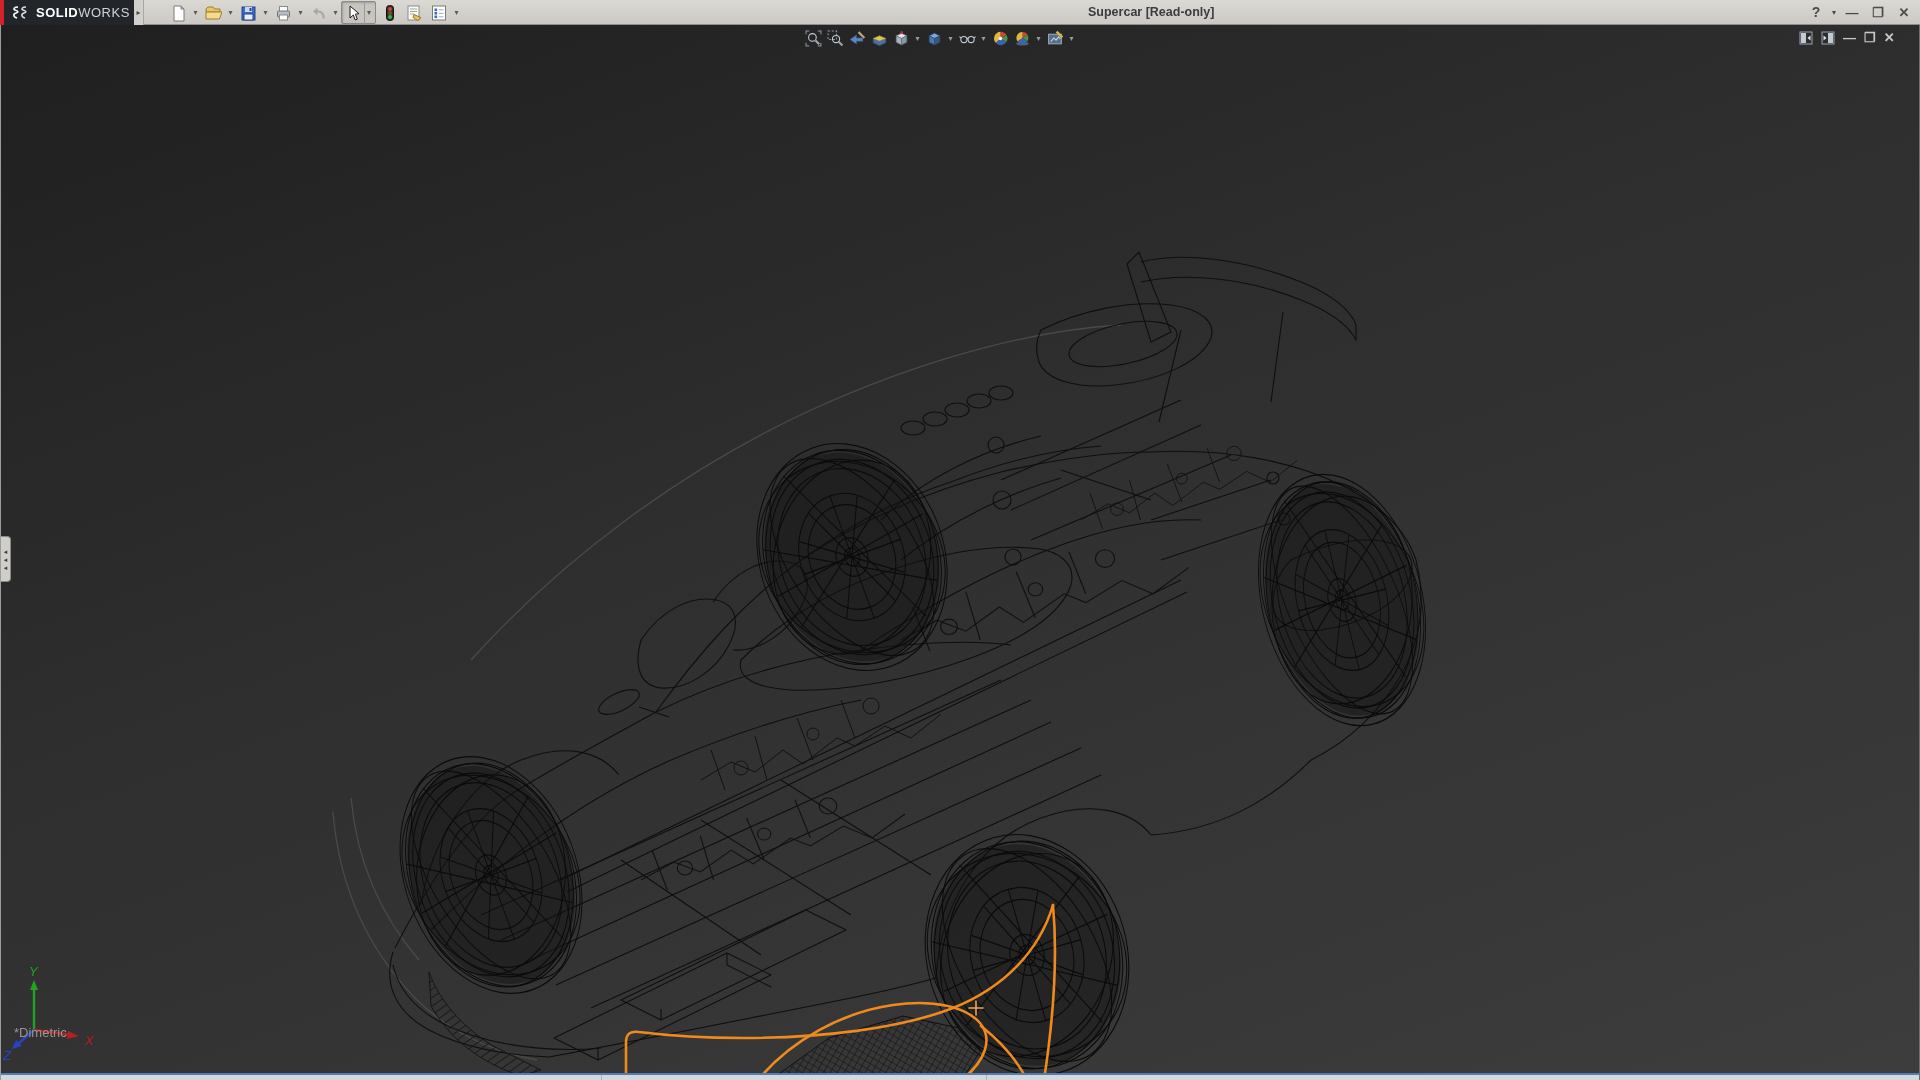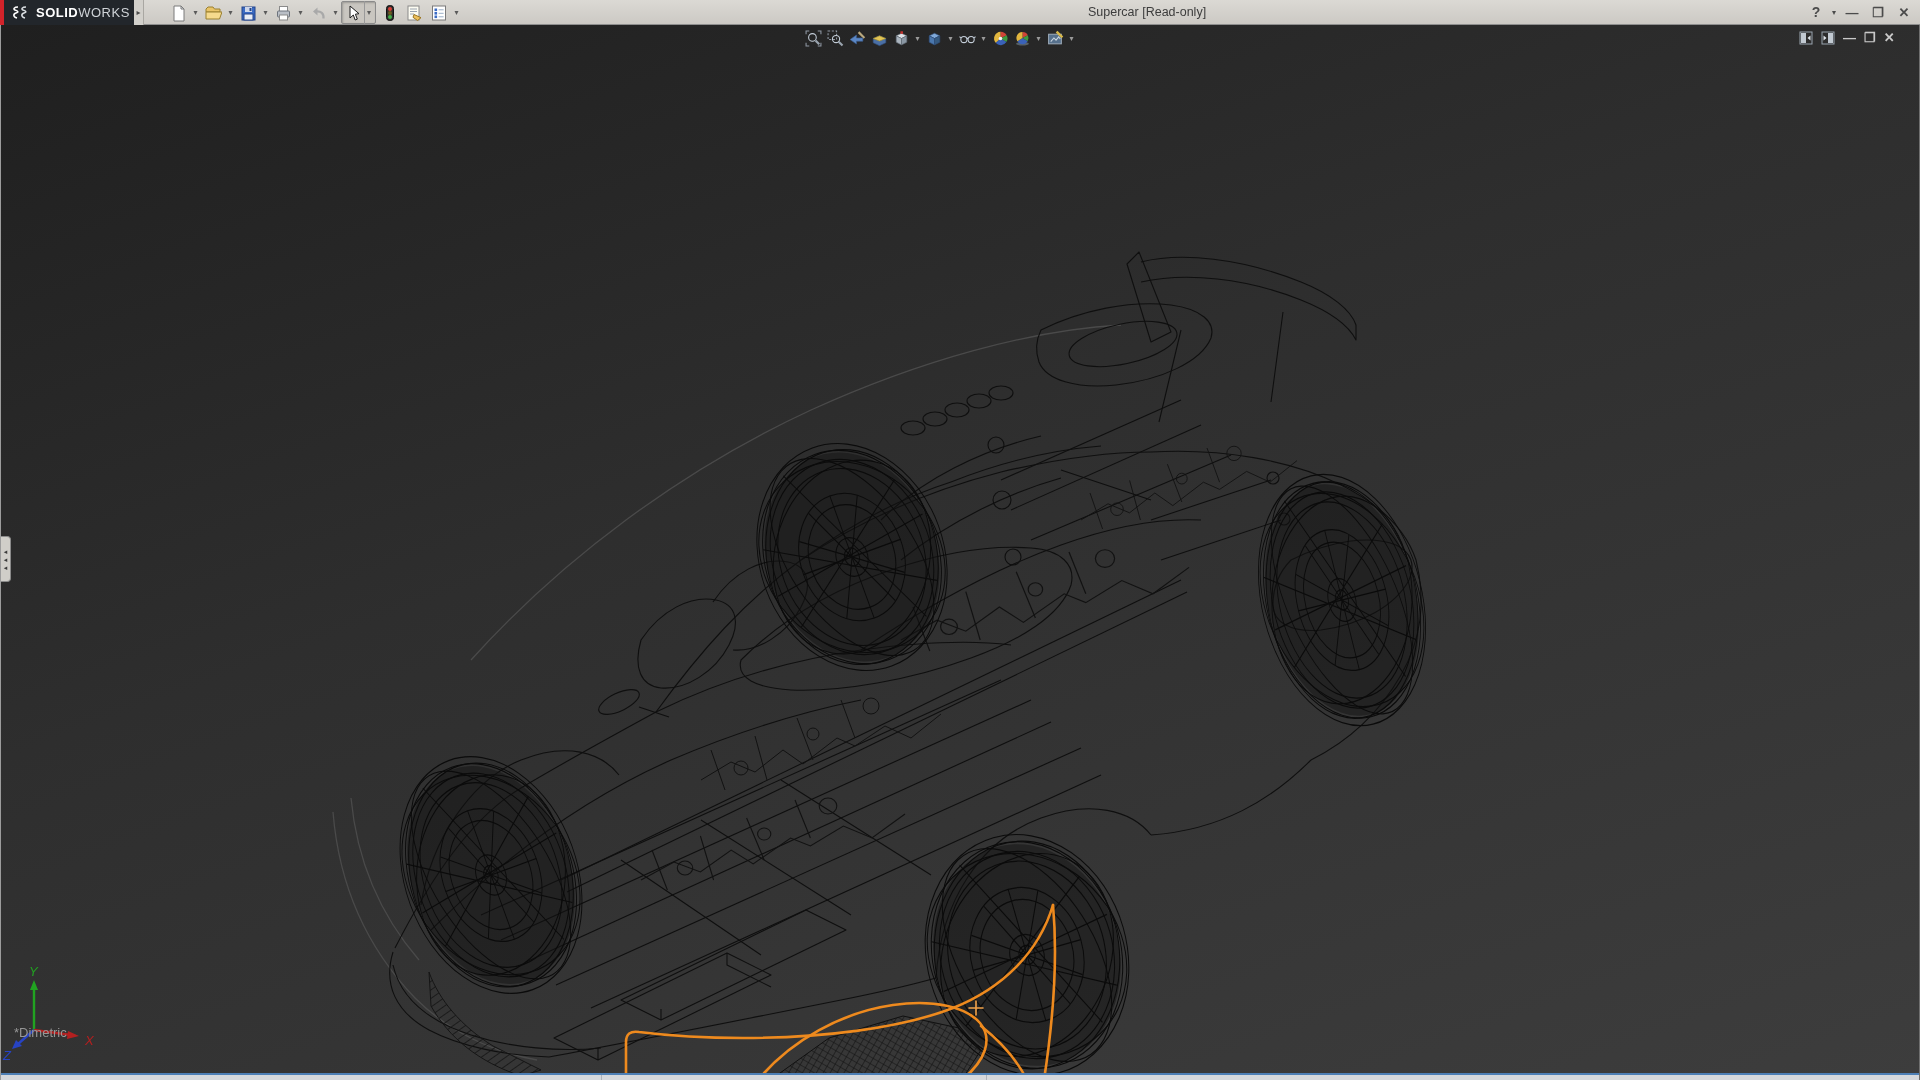--- a/index.html
+++ b/index.html
@@ -20,21 +20,21 @@
     background:#d2d0cb; border-right:1px solid #a9a7a2; color:#4a4a4a; font-size:8px;
     display:flex; align-items:center; justify-content:center; cursor:pointer; }
   .qat { position:absolute; left:166px; top:0; height:25px; display:flex; align-items:center; gap:1px; }
   .tb-btn { height:23px; display:flex; align-items:center; padding:0 2px; border:1px solid transparent; }
   .tb-btn svg { display:block; }
   .dd { font-size:8px; color:#5a5a5a; width:9px; text-align:center; height:23px;
         display:flex; align-items:center; justify-content:center; }
   .tool-active { border:1px solid #8b8b8b; background:#c9c6c0;
         box-shadow:inset 1px 1px 2px rgba(0,0,0,.22); border-radius:2px; }
   .tool-active .dd { border-left:1px solid #9a9a9a; margin-left:2px; }
-  .title { position:absolute; left:1088px; top:5px; font-size:12.5px; color:#3c3c3c; }
+  .title { position:absolute; left:1088px; top:5px; font-size:12.5px; color:#3c3c3c;font-weight:bold; }
   .win-controls { position:absolute; right:6px; top:0; height:25px; display:flex; align-items:center; gap:6px; }
   .win-glyph { color:#4b4b4b; font-size:13px; width:20px; text-align:center; cursor:pointer;
                font-weight:bold; line-height:25px; }
   .win-glyph.help { font-weight:bold; font-size:14px; }
   .win-dd { color:#4b4b4b; font-size:8px; cursor:pointer; }
 
   
   .viewport { position:absolute; left:0; top:25px; width:1920px; height:1055px;
     border-left:1px solid #9c9c9c; border-right:1px solid #6f6f6f; overflow:hidden;
     background:linear-gradient(160deg,#1f1f1f 0%, #2e2e2e 42%, #3d3d3d 100%); }

